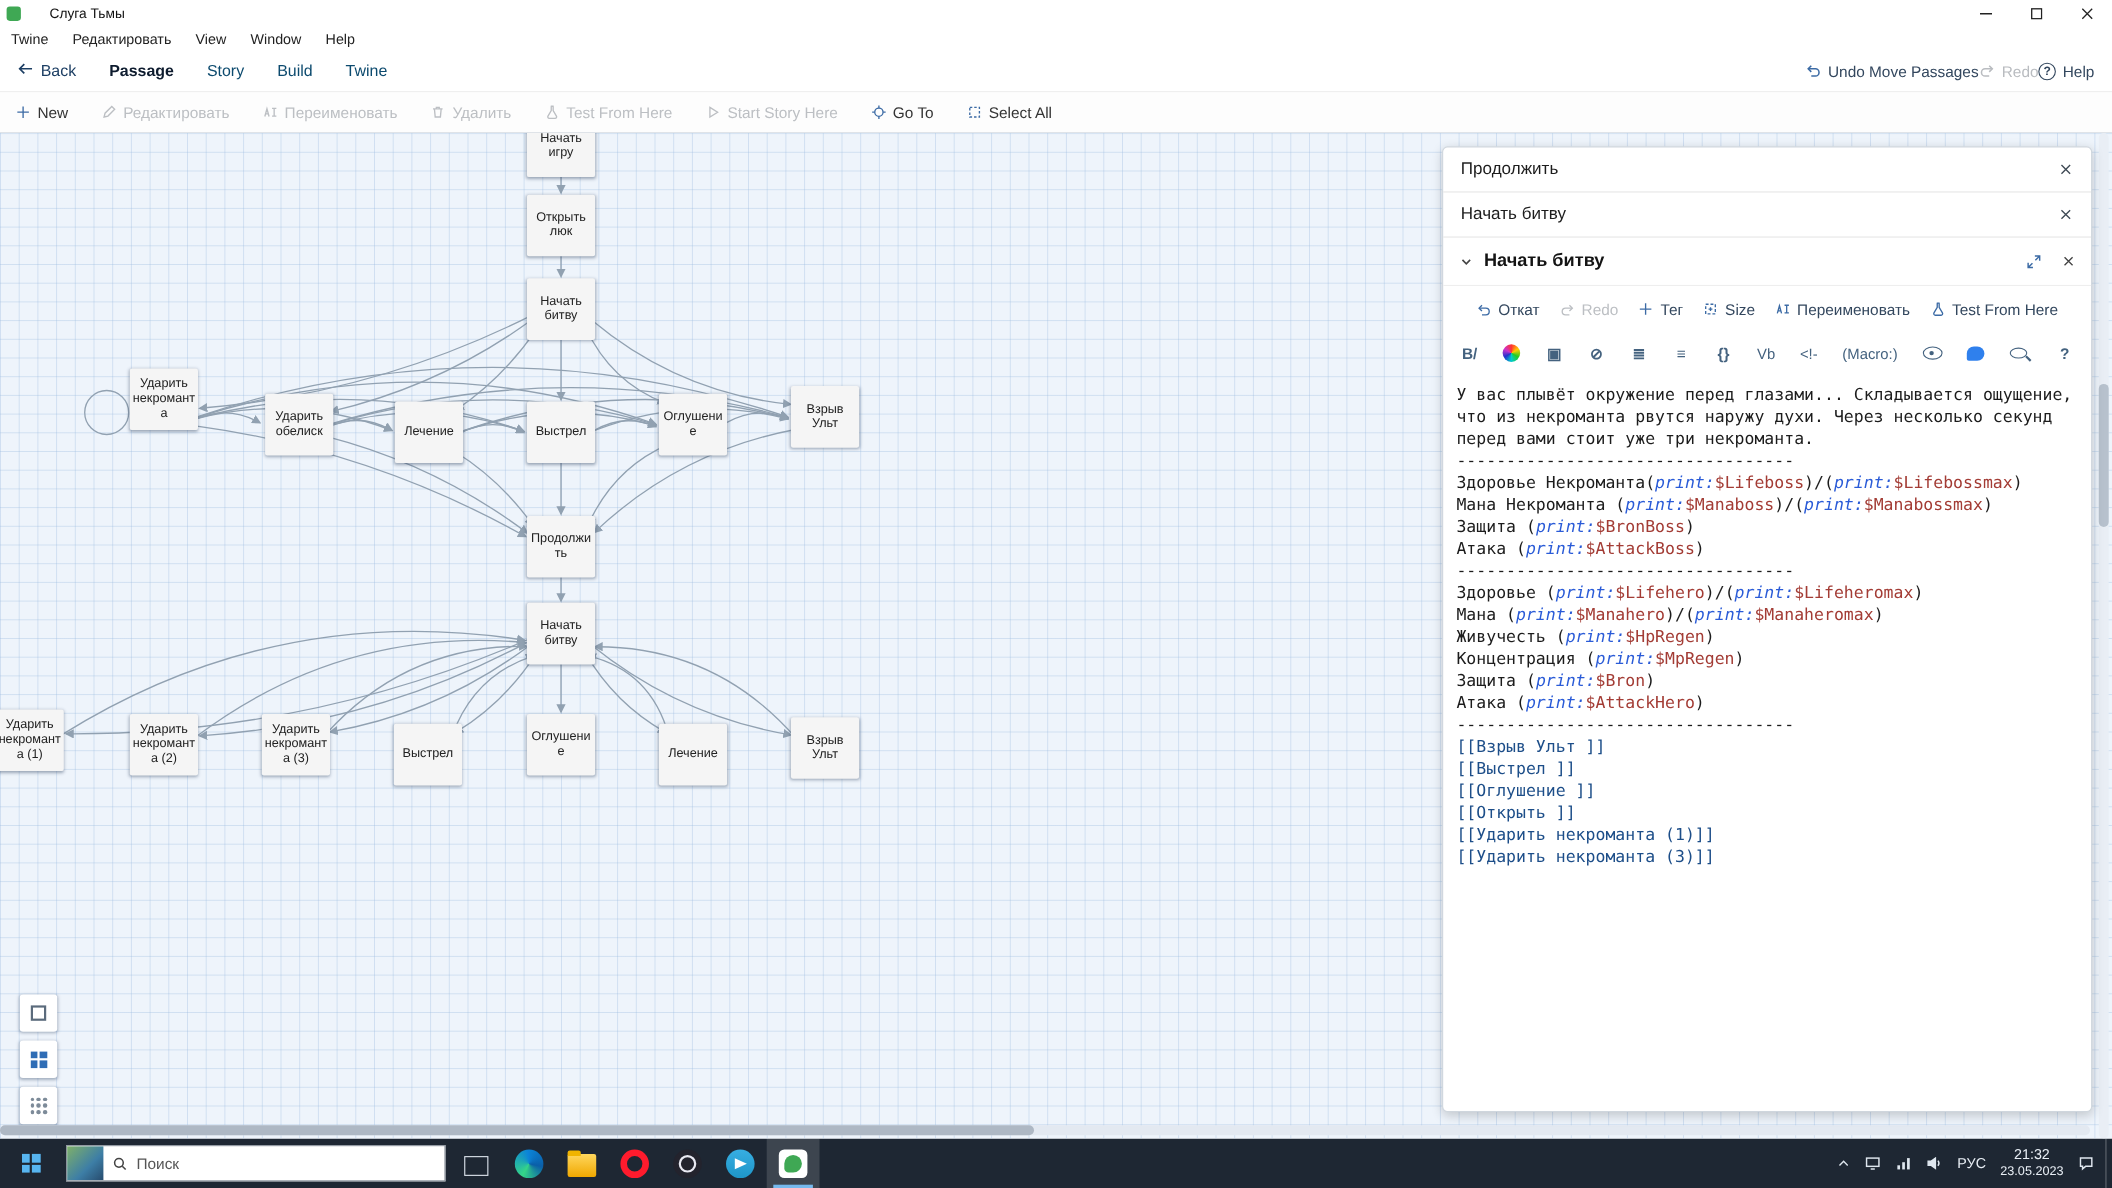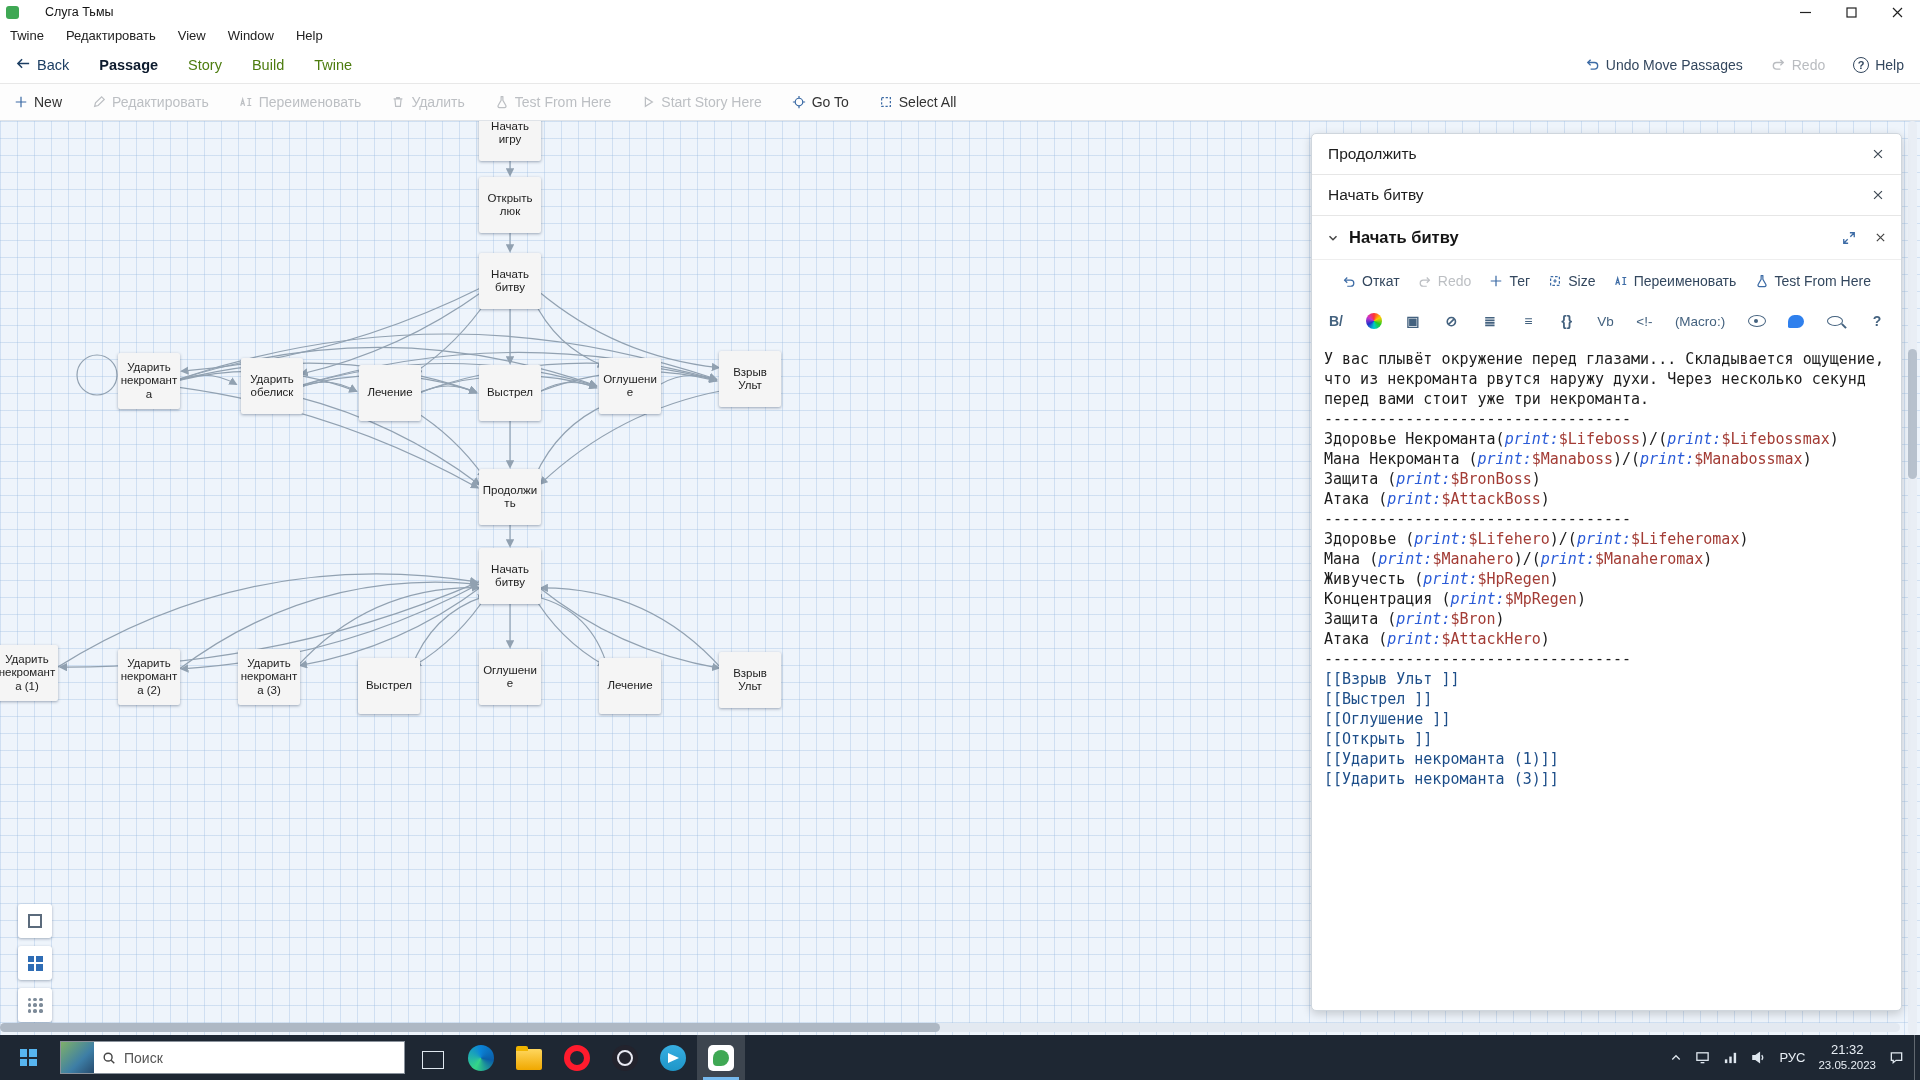--- a/index.html
+++ b/index.html
@@ -15,23 +15,23 @@
   .win-btn svg { display:block; }
 
   
   .menubar { height:22px; display:flex; align-items:center; gap:22px; padding:0 10px; background:#fff; font-size:13px; color:#222; }
   .menu-item { cursor:default; }
 
   
   .navbar { height:38px; border-bottom:1px solid #e8e8e8; display:flex; align-items:center; padding:0 16px; background:#fff; }
   .nav-left { display:flex; align-items:center; gap:30px; }
   .back-btn { display:flex; align-items:center; gap:6px; color:#1c3e63; font-size:14.5px; font-weight:500; }
-  .nav-tab { font-size:14.5px; color:#4d7c0f; }
+  .nav-tab { font-size:14.5px; color:#0c4a6e; }
   .nav-tab.active { font-weight:700; color:#0d1b2e; }
-  .nav-right { margin-left:auto; display:flex; align-items:center; gap:28px; font-size:14px; color:#33475e; }
+  .nav-right { margin-left:auto; display:flex; align-items:center; font-size:14px; color:#33475e; }
   .nav-right .item { display:flex; align-items:center; gap:6px; }
   .nav-right .disabled { color:#b9bcc0; }
   .circ-q { width:16px; height:16px; border:1.5px solid #33475e; border-radius:50%; font-size:11px; display:inline-flex; align-items:center; justify-content:center; font-weight:700; }
 
   
   .actionbar { height:37px; border-bottom:1px solid #dfe3e8; display:flex; align-items:center; gap:30px; padding:0 14px; background:#fdfdfd; }
   .action-item { display:flex; align-items:center; gap:6px; font-size:14px; color:#333; }
   .action-item .a-ic { color:#3c6ba5; display:inline-flex; }
   .action-item.disabled, .action-item.disabled .a-ic { color:#bcbfc3; }
 
@@ -311,21 +311,21 @@
       <path d="M296.6684723133295,545.9505659343288 Q370.2621839116034,464.7703249196728 478.64239804489324,466.5955008450053" class="edge" marker-end="url(#arrowhead)"></path>
       <path d="M411.1982022018783,547.5105073560959 Q431.20330000330034,492.846843753094 484.8420375045379,475.18018381988935" class="edge" marker-end="url(#arrowhead)"></path>
       <path d="M607.8853757939778,547.431159658549 Q591.7460471359219,489.23682505101243 535.0632407668252,475.27173885552037" class="edge" marker-end="url(#arrowhead)"></path>
       <path d="M722.4733312407022,548.6622066215082 Q649.7274459441633,466.505211736322 541.1968912605374,466.928223129029" class="edge" marker-end="url(#arrowhead)"></path>
       <circle cx="97" cy="254" r="20" class="edge"></circle>
     </svg>
   <div id="nodes-layer">
       <div class="pnode" style="left: 479px; top: -16px;">Начать игру</div>
       <div class="pnode" style="left: 479px; top: 56px;">Открыть люк</div>
       <div class="pnode" style="left: 479px; top: 132px;">Начать битву</div>
-      <div class="pnode" style="left: 118px; top: 232px;">Ударить некроманта</div>
+      <div class="pnode" style="left: 118px; top: 214px;">Ударить некроманта</div>
       <div class="pnode" style="left: 241px; top: 237px;">Ударить обелиск</div>
       <div class="pnode" style="left: 359px; top: 244px;">Лечение</div>
       <div class="pnode" style="left: 479px; top: 244px;">Выстрел</div>
       <div class="pnode" style="left: 599px; top: 237px;">Оглушение</div>
       <div class="pnode" style="left: 719px; top: 230px;">Взрыв Ульт</div>
       <div class="pnode" style="left: 479px; top: 348px;">Продолжить</div>
       <div class="pnode" style="left: 479px; top: 427px;">Начать битву</div>
       <div class="pnode" style="left: -4px; top: 524px;">Ударить некроманта (1)</div>
       <div class="pnode" style="left: 118px; top: 528px;">Ударить некроманта (2)</div>
       <div class="pnode" style="left: 238px; top: 528px;">Ударить некроманта (3)</div>

